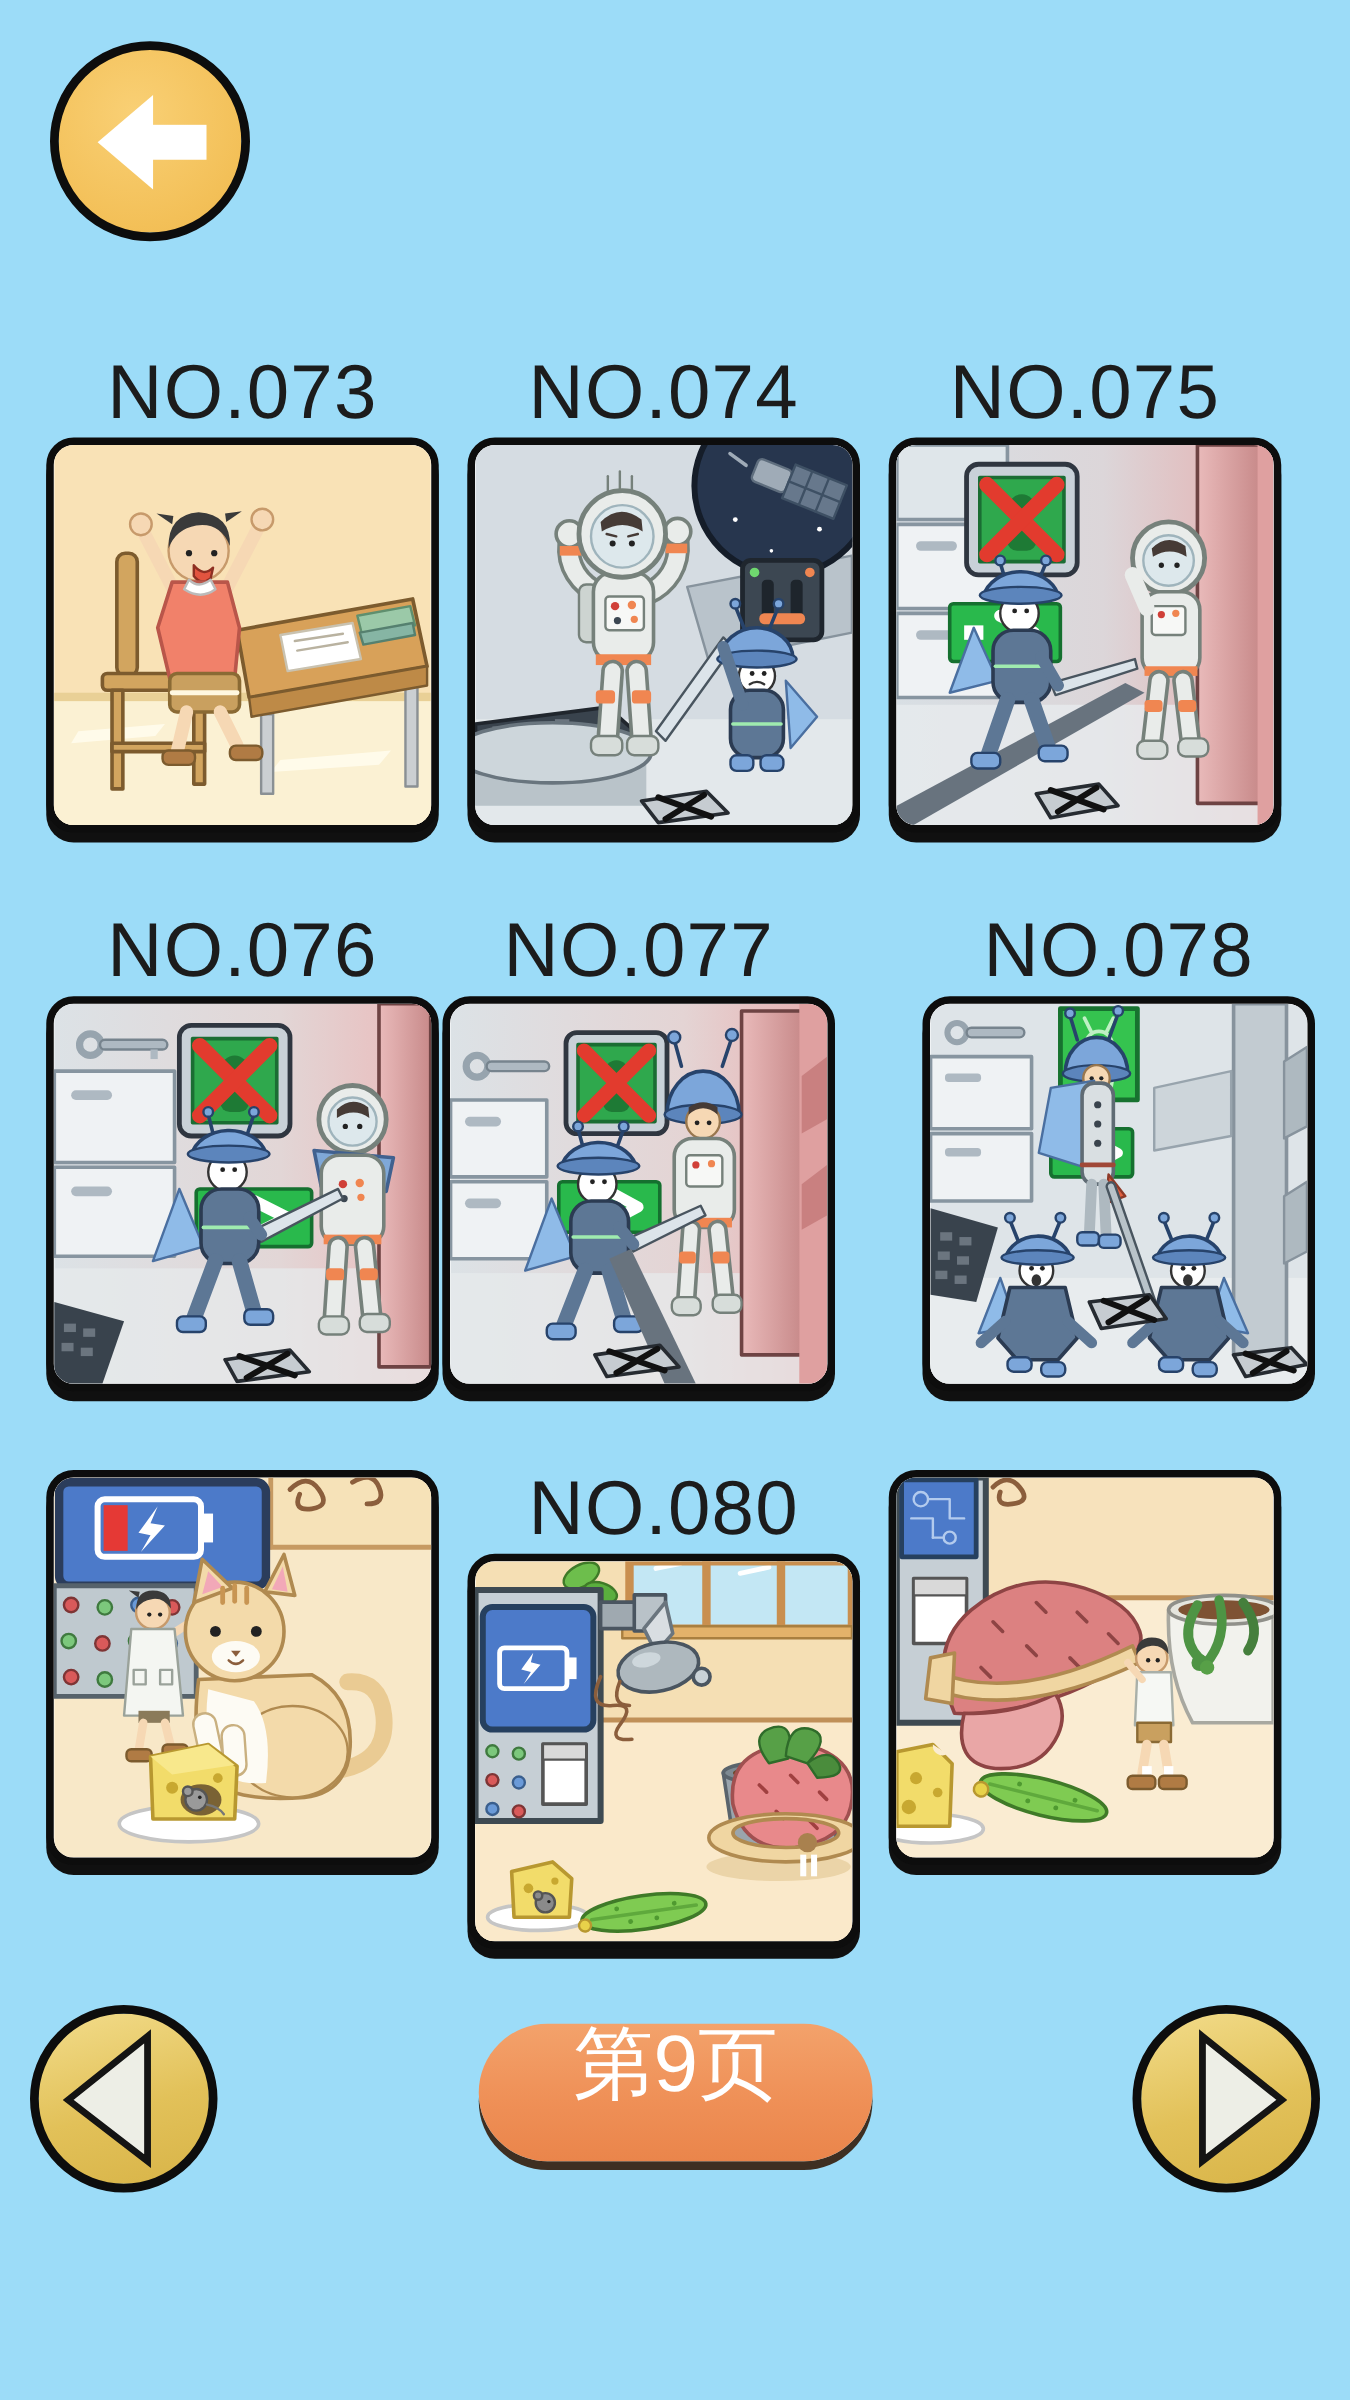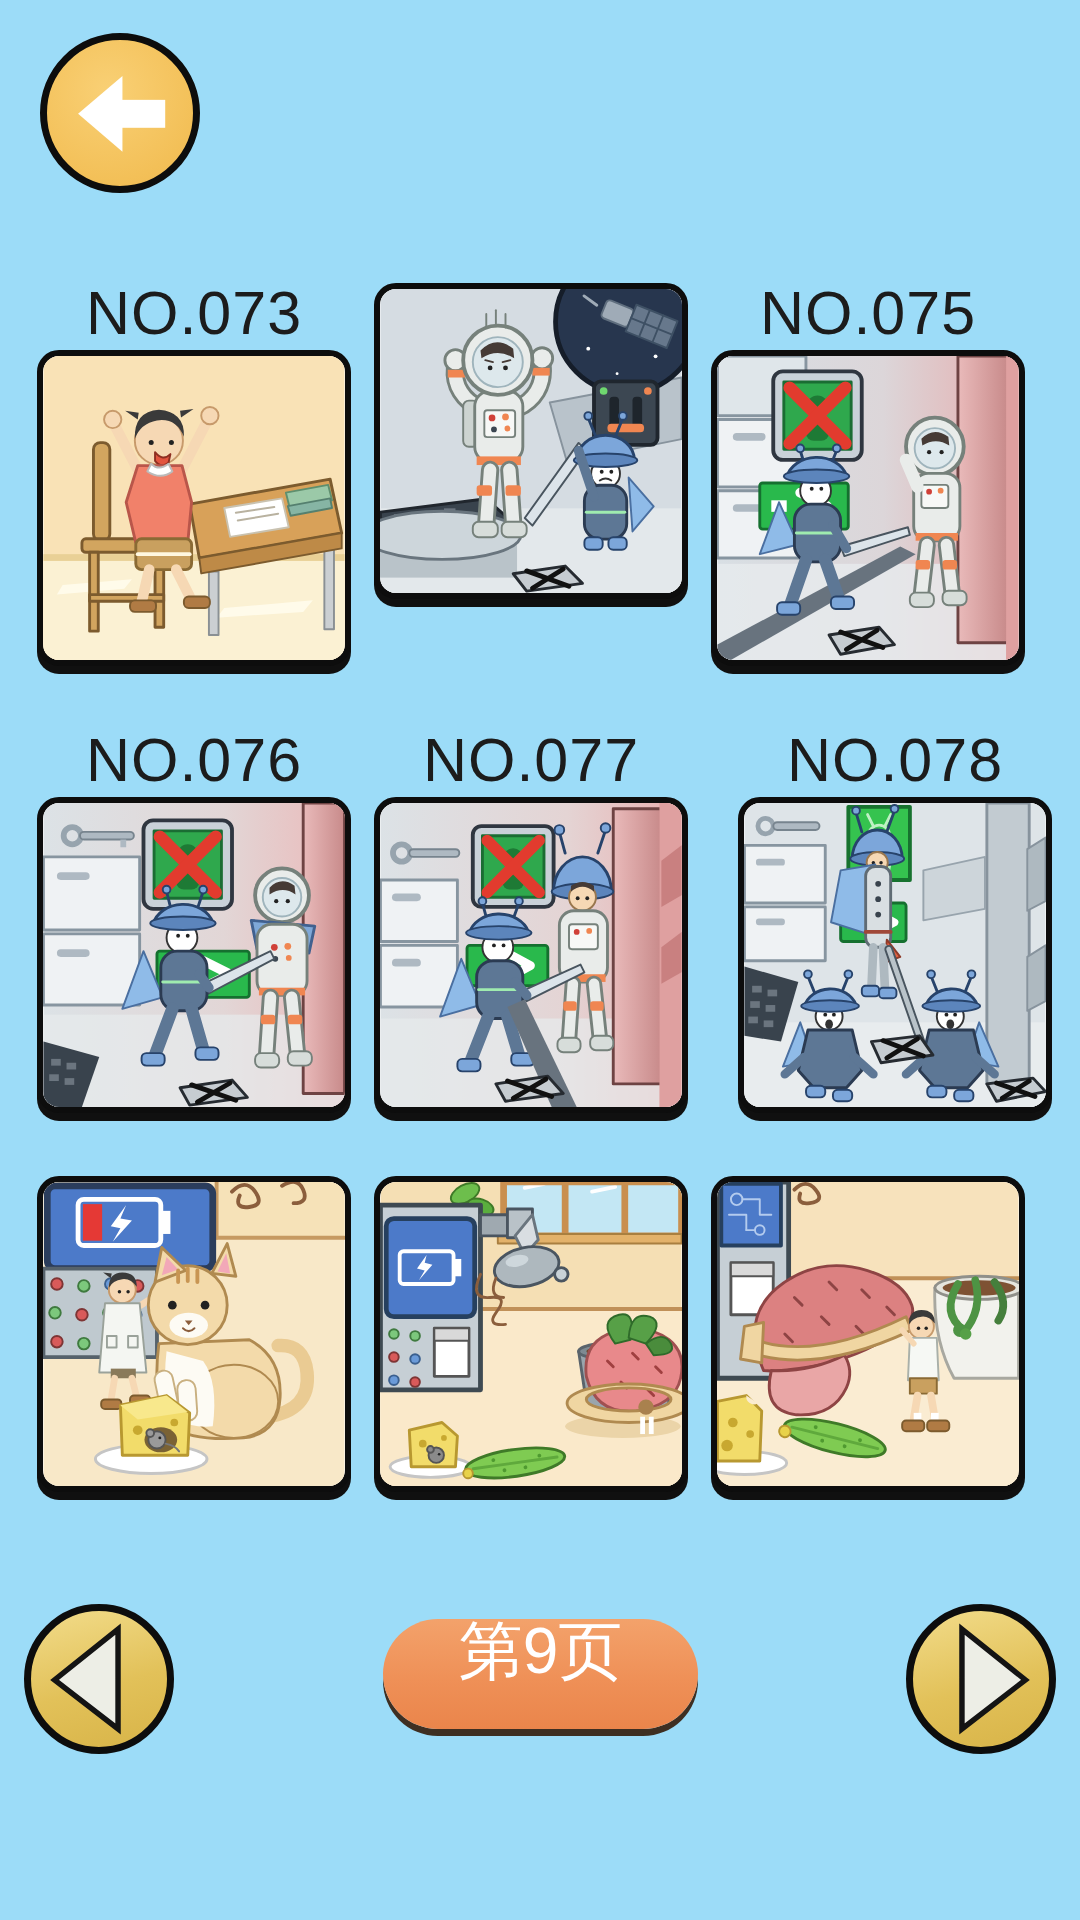--- a/index.html
+++ b/index.html
@@ -88,20 +88,21 @@
           <line x1="110" y1="222" x2="102" y2="256" stroke="#F6D8B4" stroke-width="11"></line>
           <line x1="138" y1="222" x2="152" y2="250" stroke="#F6D8B4" stroke-width="11"></line>
           <rect x="90" y="254" width="27" height="12" rx="5" fill="#B07B44" stroke="#7C5B2E" stroke-width="2"></rect>
           <rect x="146" y="250" width="27" height="12" rx="5" fill="#B07B44" stroke="#7C5B2E" stroke-width="2"></rect>
         </g>
       </svg>
     </div>
   </div>
 
   <div class="cell" style="left:374px; top:283px">
+    <div class="level-title">NO.074</div>
     <div class="thumb">
       <svg viewBox="0 0 313 316">
         <rect width="313" height="316" fill="#D5DCE2"></rect>
         <polygon points="176,118 313,92 313,156 194,180" fill="#B9C3CB" stroke="#87939D" stroke-width="2"></polygon>
         <g>
           <circle cx="256" cy="34" r="74" fill="#27364E" stroke="#151D29" stroke-width="5"></circle>
           <circle cx="216" cy="62" r="2" fill="#ffffff"></circle>
             <circle cx="286" cy="70" r="2" fill="#ffffff"></circle>
           <circle cx="246" cy="88" r="1.5" fill="#ffffff"></circle>
           <g transform="rotate(22 252 30)">
@@ -386,21 +387,21 @@
         </g>
         <g>
           <polygon points="142,296 196,288 212,306 152,314" fill="#C6CCD1" stroke="#262B31" stroke-width="3"></polygon>
           <line x1="154" y1="293" x2="200" y2="309" stroke="#111111" stroke-width="5"></line>
           <line x1="194" y1="291" x2="160" y2="311" stroke="#111111" stroke-width="5"></line>
         </g>
       </svg>
     </div>
   </div>
 
-  <div class="cell" style="left:374px; top:730px">
+  <div class="cell" style="left:354px; top:730px">
     <div class="level-title">NO.077</div>
     <div class="thumb">
       <svg viewBox="0 0 313 316">
         <defs>
           <linearGradient id="bg77" x1="0" y1="0" x2="1" y2="0">
             <stop offset="0" stop-color="#DCE2E6"></stop>
               <stop offset="0.62" stop-color="#E4D4D4"></stop>
               <stop offset="1" stop-color="#E9B0B0"></stop>
           </linearGradient>
           <linearGradient id="pil77" x1="0" y1="0" x2="1" y2="0">
@@ -685,20 +686,21 @@
           <circle cx="118" cy="268" r="9" fill="#9A9A9A" stroke="#555555" stroke-width="2"></circle>
           <circle cx="111" cy="261" r="4" fill="#9A9A9A" stroke="#555555" stroke-width="2"></circle>
           <circle cx="121" cy="266" r="1.5" fill="#222222"></circle>
           <path d="M127,272 q10,2 14,8" fill="none" stroke="#777777" stroke-width="2"></path>
         </g>
       </svg>
     </div>
   </div>
 
   <div class="cell" style="left:374px; top:1176px">
+    <div class="level-title">NO.080</div>
     <div class="thumb">
       <svg viewBox="0 0 313 316">
         <rect width="313" height="316" fill="#F5DFB4"></rect>
         <rect y="132" width="313" height="184" fill="#FAE9CA"></rect>
         <line x1="96" y1="132" x2="313" y2="132" stroke="#C09058" stroke-width="4"></line>
         <g>
           <rect x="128" y="0" width="185" height="56" fill="#C3E7F4"></rect>
           <line x1="150" y1="6" x2="170" y2="2" stroke="#FFFFFF" stroke-width="4"></line>
           <line x1="220" y1="10" x2="244" y2="5" stroke="#FFFFFF" stroke-width="4"></line>
           <rect x="128" y="0" width="185" height="56" fill="none" stroke="#C98F4F" stroke-width="7"></rect>

